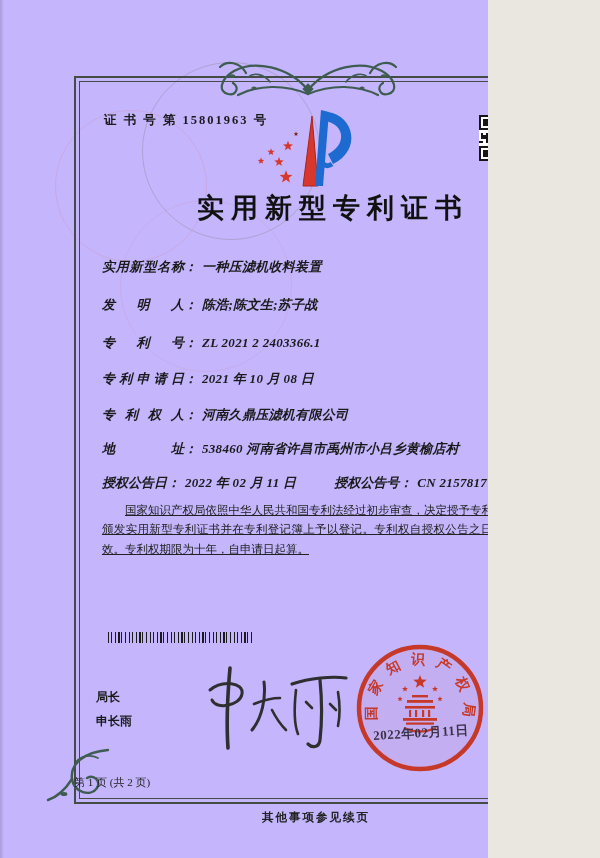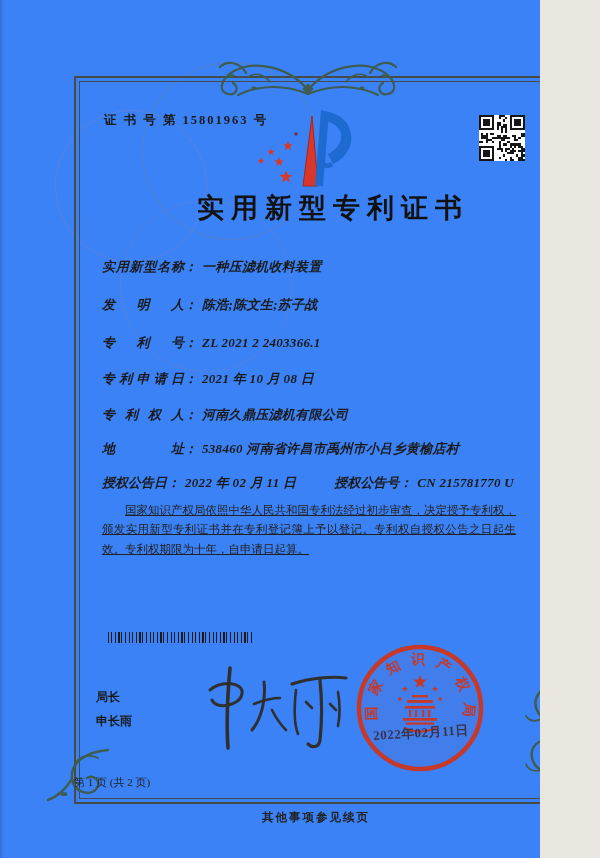--- a/index.html
+++ b/index.html
@@ -1,16 +1,16 @@
 <!DOCTYPE html>
 <html><head>
 <meta charset="utf-8">
 <style>
   html,body{margin:0;padding:0;background:#e9e7e0;}
-  .page{position:relative;width:540px;height:858px;background:#3b82f6;overflow:hidden;
+  .page{position:relative;width:488px;height:858px;background:#c4b5fd;overflow:hidden;
         font-family:"Liberation Serif","DejaVu Serif",serif;color:#1a1a1a;}
   .edge-shadow{position:absolute;left:0;top:0;width:4px;height:100%;
         background:linear-gradient(90deg,rgba(0,0,0,.14),rgba(0,0,0,0));}
   
   .wm{position:absolute;border-radius:50%;pointer-events:none;}
   .wm.pink1{left:55px;top:110px;width:150px;height:150px;border:1px solid rgba(214,120,120,.20);}
   .wm.pink2{left:120px;top:200px;width:170px;height:170px;border:1px solid rgba(214,120,120,.14);}
   .wm.gray1{left:142px;top:62px;width:176px;height:176px;border:1px solid rgba(130,130,130,.35);}
   
   .frame{position:absolute;left:74px;top:76px;width:478px;height:724px;border:2.5px solid #454b46;}

